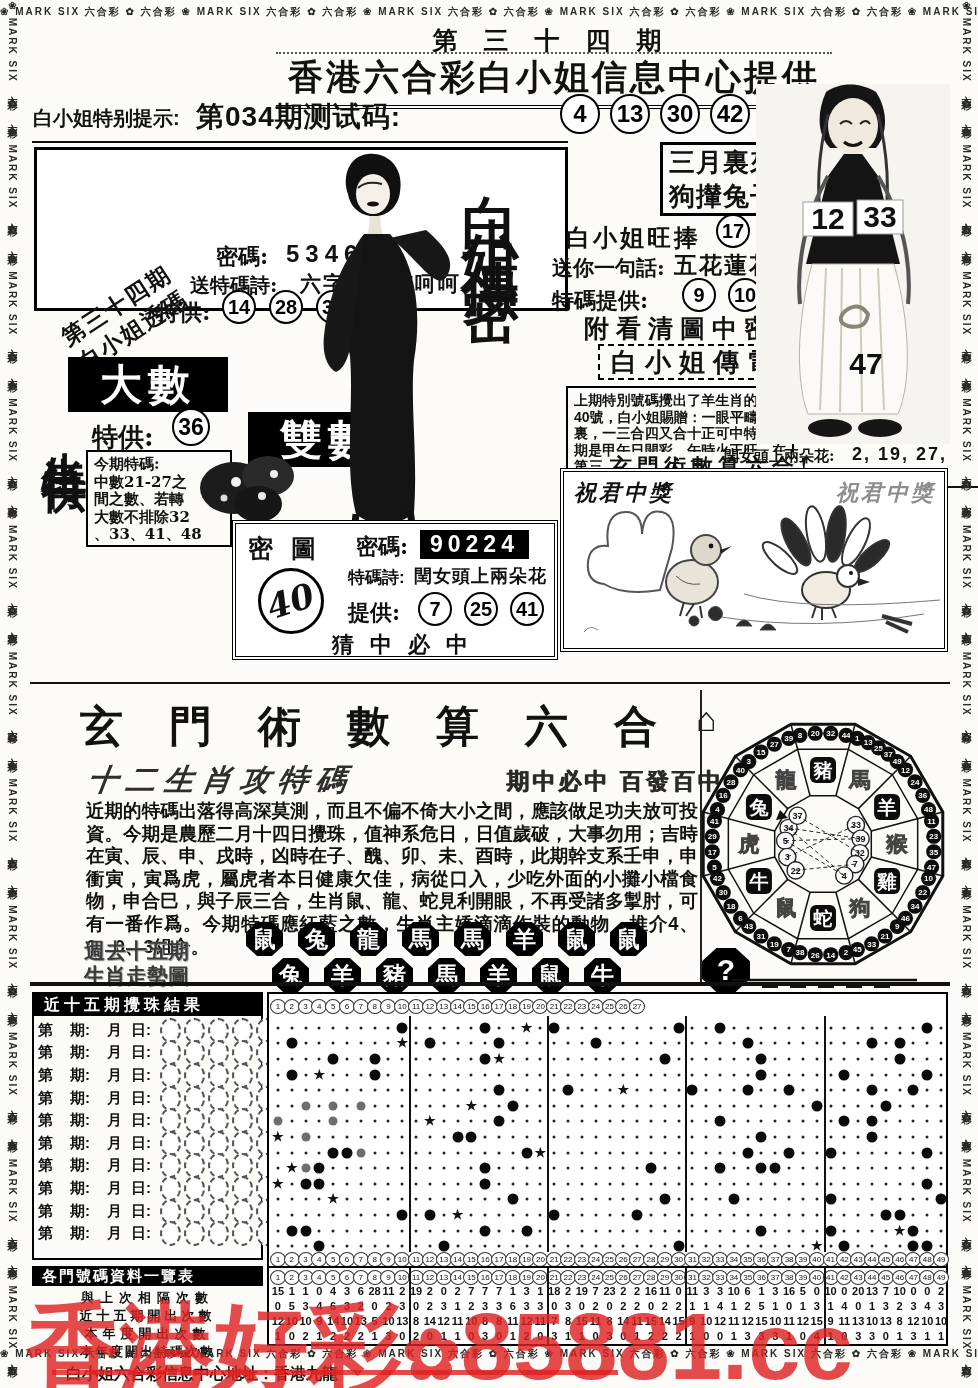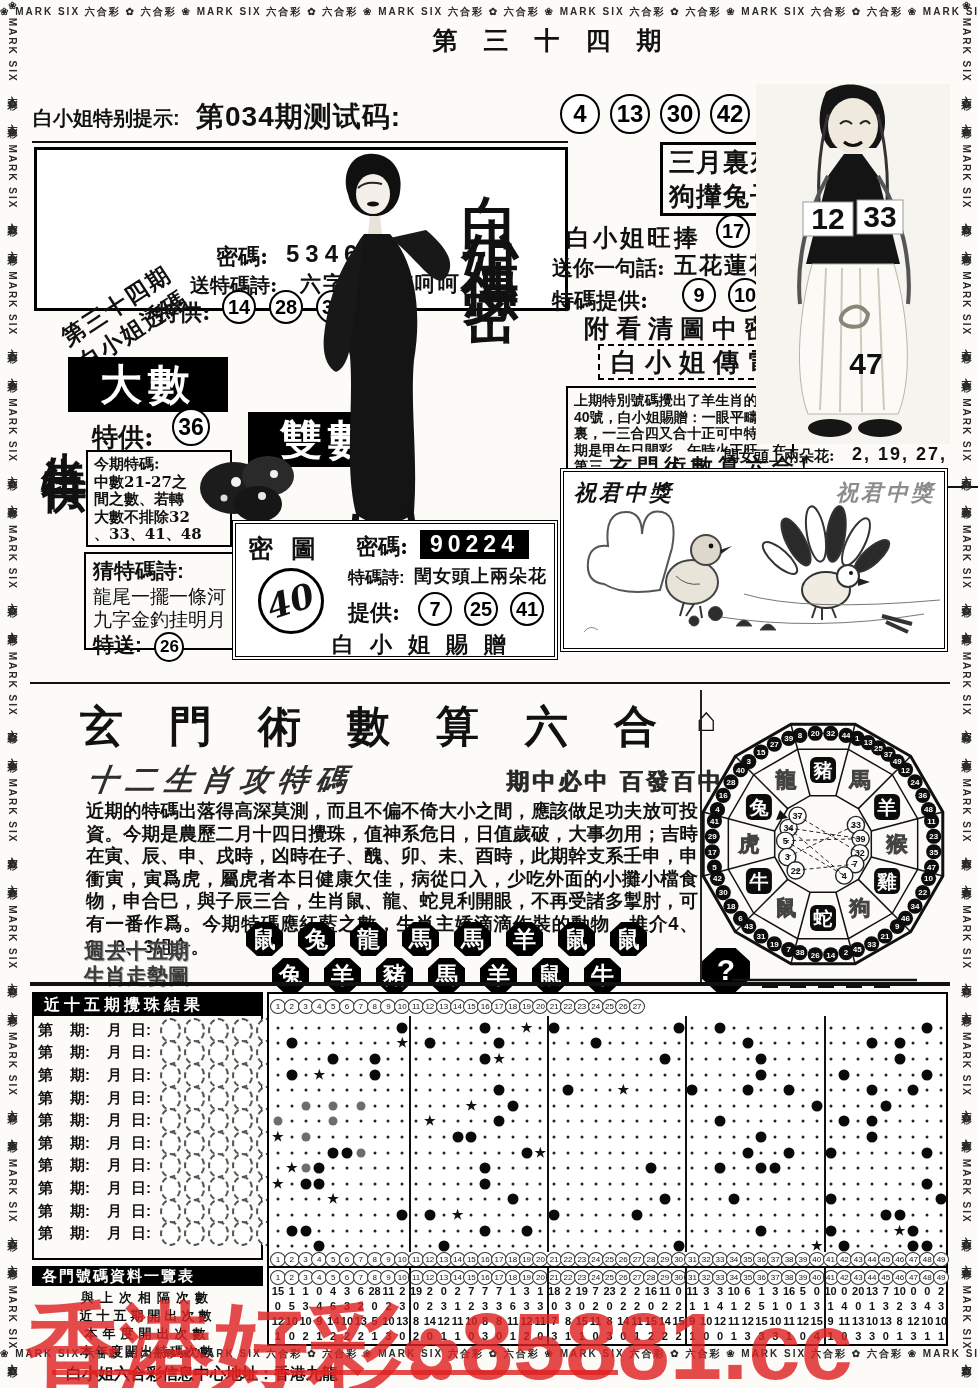--- a/index.html
+++ b/index.html
@@ -52,20 +52,22 @@
 <body>
 
 <div id="page">
 
   <div class="strip h" style="top:0;">❀ MARK SIX 六合彩 ✿ 六合彩  ❀ MARK SIX 六合彩 ✿ 六合彩  ❀ MARK SIX 六合彩 ✿ 六合彩  ❀ MARK SIX 六合彩 ✿ 六合彩  ❀ MARK SIX 六合彩 ✿ 六合彩  ❀ MARK SIX 六合彩 ✿ 六合彩  ❀ MARK SIX 六合彩 ✿ 六合彩  ❀ MARK SIX 六合彩 ✿ 六合彩  ❀ MARK SIX 六合彩 ✿ 六合彩  ❀ MARK SIX 六合彩 ✿ 六合彩  ❀ MARK SIX 六合彩 ✿ 六合彩  ❀ MARK SIX 六合彩 ✿ 六合彩  ❀ MARK SIX 六合彩 ✿ 六合彩  ❀ MARK SIX 六合彩 ✿ 六合彩  </div>
   <div class="strip v" style="left:0;">❀ MARK SIX 六合彩 ✿ 六合彩  ❀ MARK SIX 六合彩 ✿ 六合彩  ❀ MARK SIX 六合彩 ✿ 六合彩  ❀ MARK SIX 六合彩 ✿ 六合彩  ❀ MARK SIX 六合彩 ✿ 六合彩  ❀ MARK SIX 六合彩 ✿ 六合彩  ❀ MARK SIX 六合彩 ✿ 六合彩  ❀ MARK SIX 六合彩 ✿ 六合彩  ❀ MARK SIX 六合彩 ✿ 六合彩  ❀ MARK SIX 六合彩 ✿ 六合彩  ❀ MARK SIX 六合彩 ✿ 六合彩  ❀ MARK SIX 六合彩 ✿ 六合彩  ❀ MARK SIX 六合彩 ✿ 六合彩  ❀ MARK SIX 六合彩 ✿ 六合彩  ❀ MARK SIX 六合彩 ✿ 六合彩  ❀ MARK SIX 六合彩 ✿ 六合彩  ❀ MARK SIX 六合彩 ✿ 六合彩  ❀ MARK SIX 六合彩 ✿ 六合彩  </div>
   <div class="strip v" style="right:0;">❀ MARK SIX 六合彩 ✿ 六合彩  ❀ MARK SIX 六合彩 ✿ 六合彩  ❀ MARK SIX 六合彩 ✿ 六合彩  ❀ MARK SIX 六合彩 ✿ 六合彩  ❀ MARK SIX 六合彩 ✿ 六合彩  ❀ MARK SIX 六合彩 ✿ 六合彩  ❀ MARK SIX 六合彩 ✿ 六合彩  ❀ MARK SIX 六合彩 ✿ 六合彩  ❀ MARK SIX 六合彩 ✿ 六合彩  ❀ MARK SIX 六合彩 ✿ 六合彩  ❀ MARK SIX 六合彩 ✿ 六合彩  ❀ MARK SIX 六合彩 ✿ 六合彩  ❀ MARK SIX 六合彩 ✿ 六合彩  ❀ MARK SIX 六合彩 ✿ 六合彩  ❀ MARK SIX 六合彩 ✿ 六合彩  ❀ MARK SIX 六合彩 ✿ 六合彩  ❀ MARK SIX 六合彩 ✿ 六合彩  ❀ MARK SIX 六合彩 ✿ 六合彩  </div>
   <div class="strip h" style="top:1342px;">❀ MARK SIX 六合彩 ✿ 六合彩  ❀ MARK SIX 六合彩 ✿ 六合彩  ❀ MARK SIX 六合彩 ✿ 六合彩  ❀ MARK SIX 六合彩 ✿ 六合彩  ❀ MARK SIX 六合彩 ✿ 六合彩  ❀ MARK SIX 六合彩 ✿ 六合彩  ❀ MARK SIX 六合彩 ✿ 六合彩  ❀ MARK SIX 六合彩 ✿ 六合彩  ❀ MARK SIX 六合彩 ✿ 六合彩  ❀ MARK SIX 六合彩 ✿ 六合彩  ❀ MARK SIX 六合彩 ✿ 六合彩  ❀ MARK SIX 六合彩 ✿ 六合彩  ❀ MARK SIX 六合彩 ✿ 六合彩  ❀ MARK SIX 六合彩 ✿ 六合彩  </div>
 
   <div class="abs b serif" style="left:300px;top:24px;width:520px;text-align:center;font-size:25px;letter-spacing:26px;">第三十四期</div>
+  <div class="abs serif" style="left:276px;top:52px;width:556px;text-align:center;font-size:35px;font-weight:900;letter-spacing:3px;
+       border-bottom:4px double #000;padding-bottom:4px;border-top:2px dotted #555;">香港六合彩白小姐信息中心提供</div>
 
   <div class="abs b" style="left:33px;top:105px;font-size:20px;">白小姐特别提示:</div>
   <div class="abs b" style="left:196px;top:98px;font-size:28px;letter-spacing:1px;">第034期测试码:</div>
   <div class="abs ballrow" style="left:560px;top:94px;">
       <span class="ball b40">4</span>
       <span class="ball b40">13</span>
       <span class="ball b40">30</span>
       <span class="ball b40">42</span>
       <span class="ball b40">47</span>
       <span class="ball b40">48</span>
@@ -96,27 +98,20 @@
     </div>
   <div class="abs bigtag" style="left:68px;top:357px;width:160px;height:55px;">大數</div>
   <div class="abs bigtag" style="left:248px;top:357px;width:160px;height:55px;">雙數</div>
   <div class="abs b serif" style="left:92px;top:420px;font-size:26px;">特供:</div>
   <span class="ball abs" style="left:172px;top:408px;width:38px;height:38px;font-size:23px;">36</span>
   <div class="abs b serif" style="left:86px;top:450px;width:146px;height:97px;border:2px solid #000;padding:4px 6px;font-size:15px;line-height:17.5px;white-space:pre-line;">今期特碼:
 中數21-27之
 間之數、若轉
 大數不排除32
 、33、41、48</div>
-  <div class="abs" style="left:84px;top:552px;width:208px;height:98px;border:2px solid #000;padding:3px 7px;box-sizing:border-box;">
-    <div class="b" style="font-size:21px;">猜特碼詩:</div>
-    <div class="serif" style="font-size:19px;line-height:23px;white-space:pre-line;">龍尾一擺一條河
-九字金釣挂明月</div>
-    <span class="b" style="font-size:21px;">特送:</span>
-    <span class="ball b30" style="margin-left:8px;">26</span>
-  </div>
   <div class="abs vtext serif" style="left:34px;top:416px;height:250px;font-size:45px;font-weight:900;letter-spacing:6px;">生肖特供</div>
 
   <svg class="abs" style="left:196px;top:440px;" width="112" height="96" viewBox="0 0 112 96">
     <ellipse cx="38" cy="48" rx="34" ry="26" fill="#1c1c1c"></ellipse>
     <ellipse cx="72" cy="36" rx="26" ry="20" fill="#2a2a2a"></ellipse>
     <ellipse cx="62" cy="64" rx="24" ry="18" fill="#161616"></ellipse>
     <circle cx="40" cy="42" r="5" fill="#f2f2f2"></circle>
       <circle cx="66" cy="56" r="4" fill="#e8e8e8"></circle>
     <circle cx="78" cy="34" r="4" fill="#eee"></circle>
       <circle cx="28" cy="58" r="3.5" fill="#ddd"></circle>
@@ -145,21 +140,21 @@
     <div class="abs b serif" style="left:120px;top:8px;font-size:22px;">密碼:</div>
     <div class="abs b" style="left:184px;top:6px;background:#000;color:#fff;font-size:23px;letter-spacing:5px;padding:1px 10px;">90224</div>
     <div class="abs b" style="left:112px;top:42px;font-size:17px;">特碼詩:</div>
     <div class="abs b serif" style="left:178px;top:40px;font-size:18px;letter-spacing:1px;">閏女頭上兩朵花</div>
     <div class="abs b serif" style="left:112px;top:74px;font-size:22px;">提供:</div>
     <div class="abs ballrow" style="left:182px;top:68px;gap:12px;">
         <span class="ball b34">7</span>
         <span class="ball b34">25</span>
         <span class="ball b34">41</span>
       </div>
-    <div class="abs b serif" style="left:96px;top:106px;font-size:22px;letter-spacing:16px;">白小姐賜贈</div>
+    <div class="abs b serif" style="left:96px;top:106px;font-size:22px;letter-spacing:16px;">猜中必中</div>
   </div>
 
   <div class="abs" style="left:660px;top:142px;width:250px;height:74px;border:3px solid #000;display:flex;flex-direction:column;justify-content:center;
        padding:0 6px;font-size:26px;font-weight:900;line-height:34px;white-space:pre-line;letter-spacing:1px;">三月裏來三月三
 狗攆兔子猛一竄</div>
   <div class="abs b serif" style="left:566px;top:222px;font-size:24px;letter-spacing:3px;">白小姐旺捧</div>
   <div class="abs ballrow" style="left:716px;top:214px;gap:14px;">
       <span class="ball b34">17</span>
       <span class="ball b34">23</span>
     </div>

